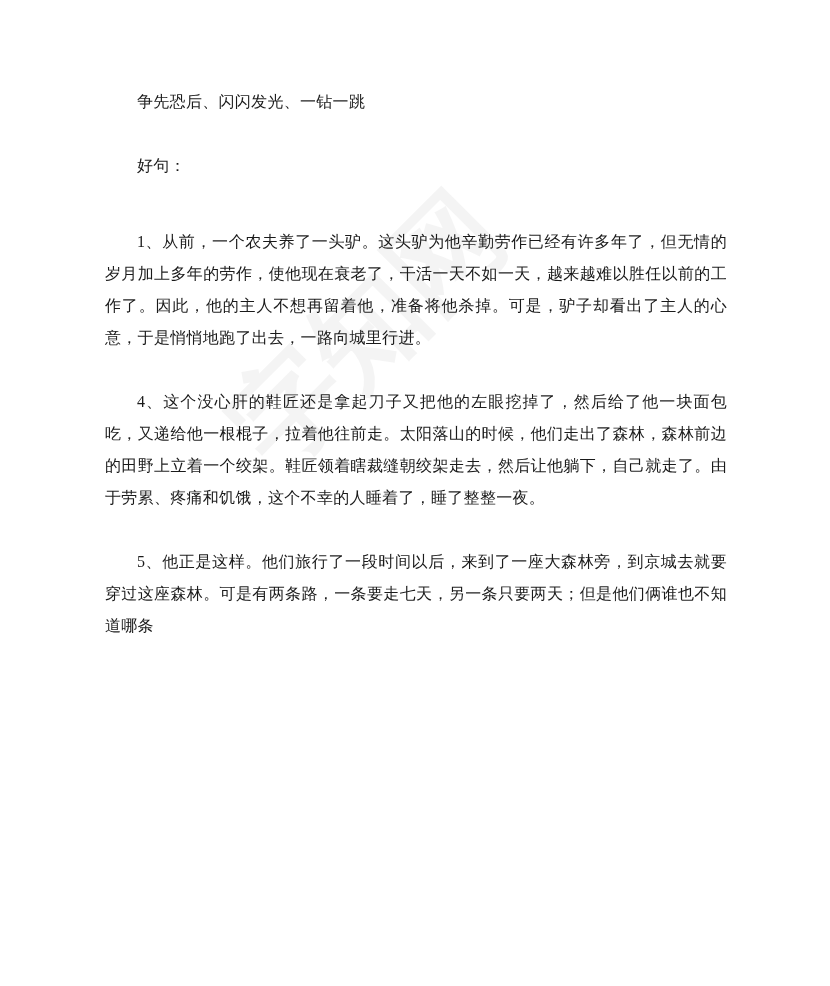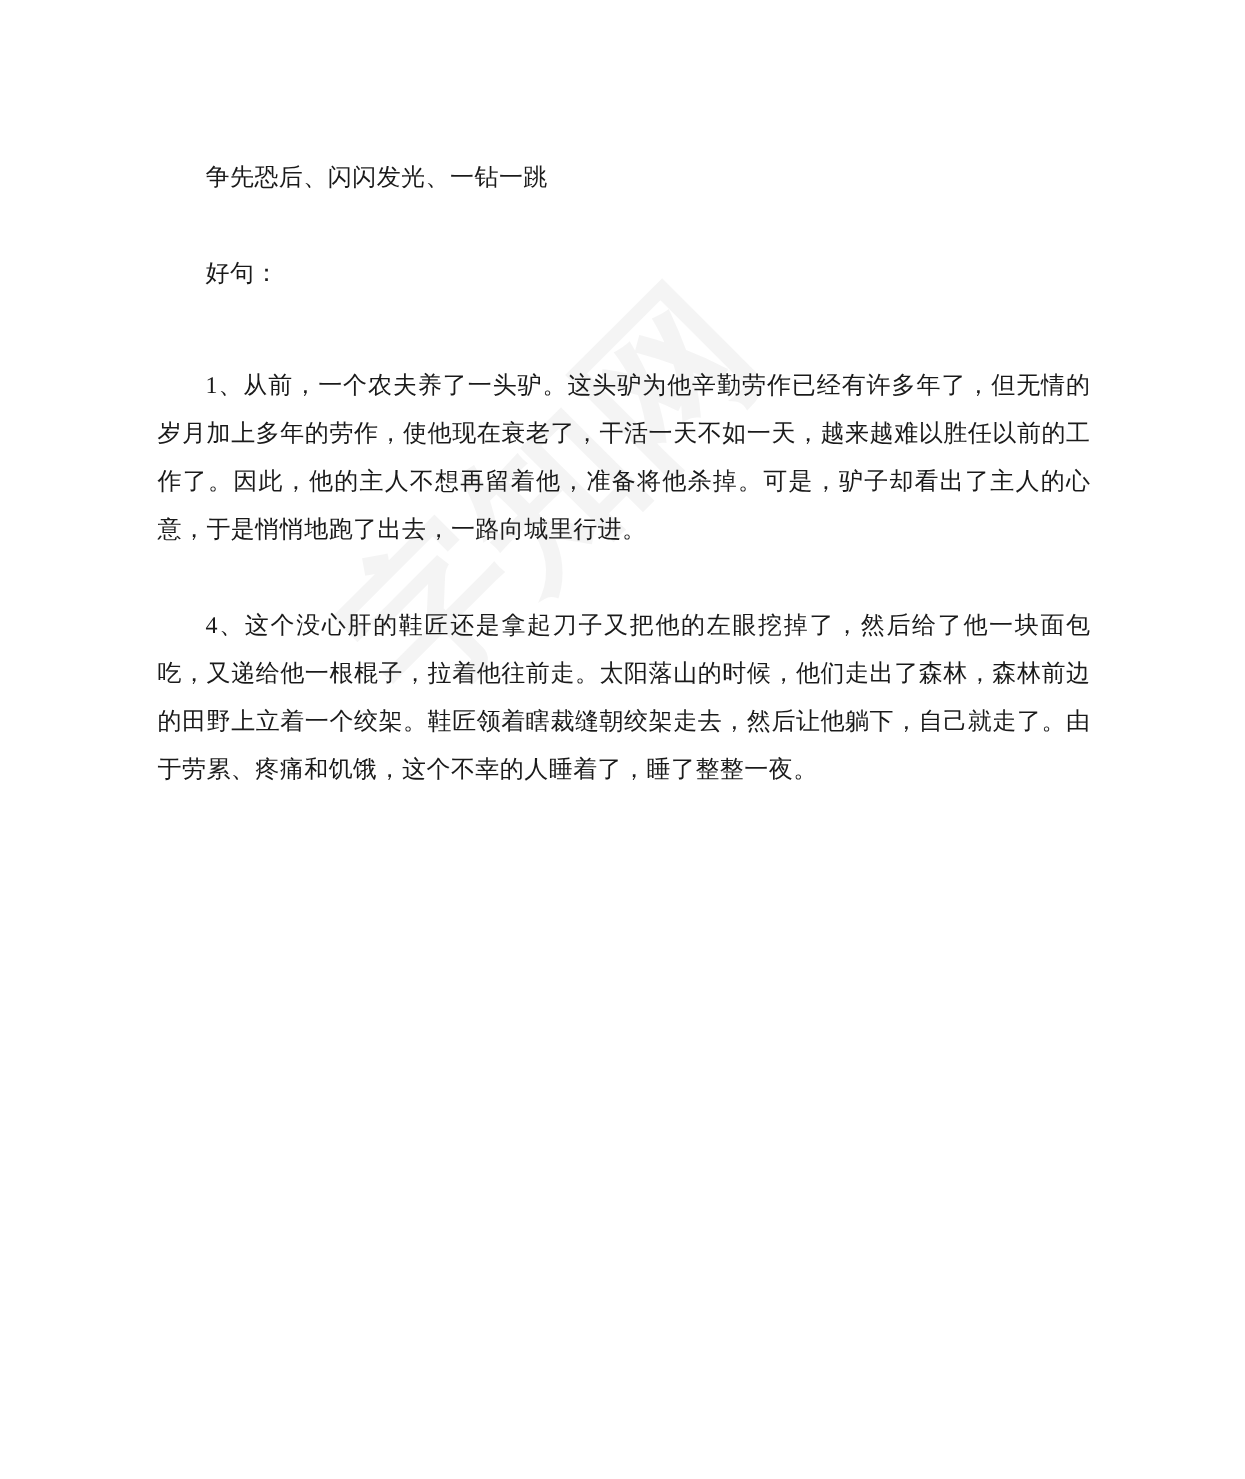--- a/index.html
+++ b/index.html
@@ -22,21 +22,21 @@
       width: 622px;
     }
     .line-para {
       font-size: 16px;
       line-height: 32px;
       margin: 0;
       text-indent: 32px;
       text-align: justify;
       letter-spacing: 0.3px;
     }
-    .p-words { margin-bottom: 32px; margin-top: 16px; }
+    .p-words { margin-bottom: 32px; }
     .p-heading { margin-bottom: 44px; }
     .p-item { margin-bottom: 32px; font-family: Liberation Serif, serif; }
     .watermark {
       position: absolute;
       left: 270px;
       top: 250px;
       width: 320px;
       height: 300px;
       pointer-events: none;
       transform: rotate(-45deg);
@@ -52,13 +52,14 @@
 </head>
 <body>
 
 <div class="watermark">字知网</div>
 
 <div class="page">
   <p class="line-para p-words">争先恐后、闪闪发光、一钻一跳</p>
   <p class="line-para p-heading">好句：</p>
   <p class="line-para p-item">1、从前，一个农夫养了一头驴。这头驴为他辛勤劳作已经有许多年了，但无情的岁月加上多年的劳作，使他现在衰老了，干活一天不如一天，越来越难以胜任以前的工作了。因此，他的主人不想再留着他，准备将他杀掉。可是，驴子却看出了主人的心意，于是悄悄地跑了出去，一路向城里行进。</p>
   <p class="line-para p-item">4、这个没心肝的鞋匠还是拿起刀子又把他的左眼挖掉了，然后给了他一块面包吃，又递给他一根棍子，拉着他往前走。太阳落山的时候，他们走出了森林，森林前边的田野上立着一个绞架。鞋匠领着瞎裁缝朝绞架走去，然后让他躺下，自己就走了。由于劳累、疼痛和饥饿，这个不幸的人睡着了，睡了整整一夜。</p>
+  <p class="line-para p-item">5、他正是这样。他们旅行了一段时间以后，来到了一座大森林旁，到京城去就要穿过这座森林。可是有两条路，一条要走七天，另一条只要两天；但是他们俩谁也不知道哪条</p>
 </div>
 
 </body></html>

